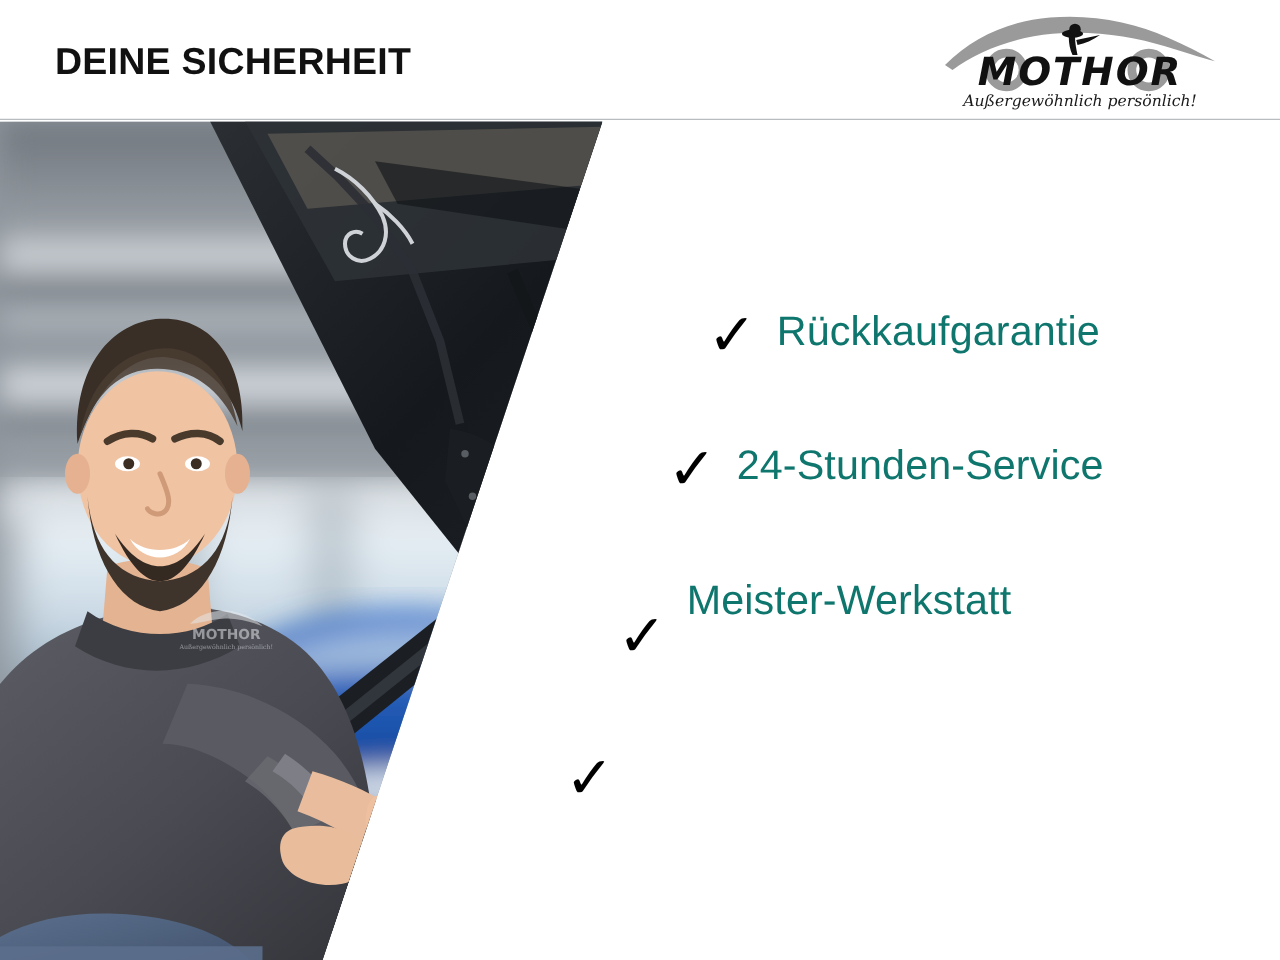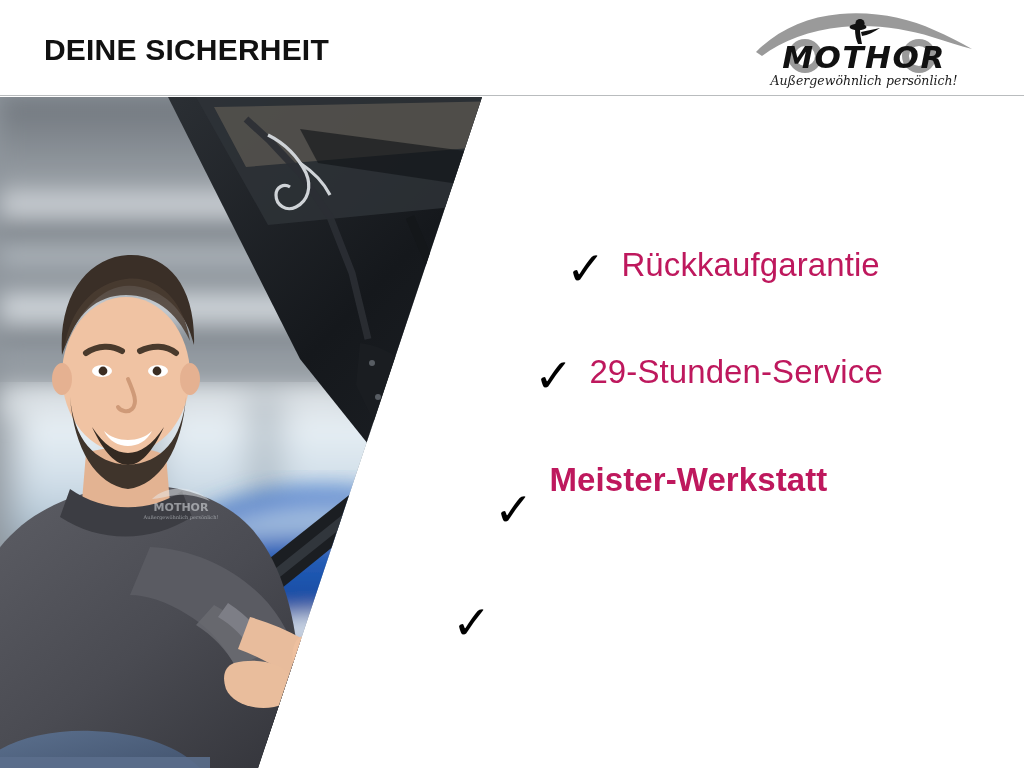--- a/index.html
+++ b/index.html
@@ -81,25 +81,25 @@
     line-height: 1;
     font-weight: bold;
     color: #000000;
     font-family: "DejaVu Sans", sans-serif;
     margin-right: 16px;
     flex: 0 0 auto;
   }
   .check-label {
     font-size: 33px;
     line-height: 1.22;
-    color: #be185d;
+    color: #0f766e;
     font-weight: normal;
     letter-spacing: 0.1px;
   }
-  .check-label .l2 { display: block; font-weight: bold; }
+  .check-label .l2 { display: block; }
 
   .item-1 { left: 566px; top: 148px; }
   .item-2 { left: 534px; top: 255px; }
   .item-3 { left: 494px; top: 363px; }
   .item-3 .check-mark { margin-top: 26px; }
   .item-4 { left: 452px; top: 502px; }
 </style>
 </head>
 <body>
 
@@ -312,21 +312,21 @@
 
   <div class="checklist">
 
     <div class="check-item item-1">
       <span class="check-mark">✓</span>
       <span class="check-label">Rückkaufgarantie</span>
     </div>
 
     <div class="check-item item-2">
       <span class="check-mark">✓</span>
-      <span class="check-label">29-Stunden-Service</span>
+      <span class="check-label">24-Stunden-Service</span>
     </div>
 
     <div class="check-item item-3">
       <span class="check-mark">✓</span>
       <span class="check-label">
         <span class="l2">Meister-Werkstatt</span>
       </span>
     </div>
 
     <div class="check-item item-4">

